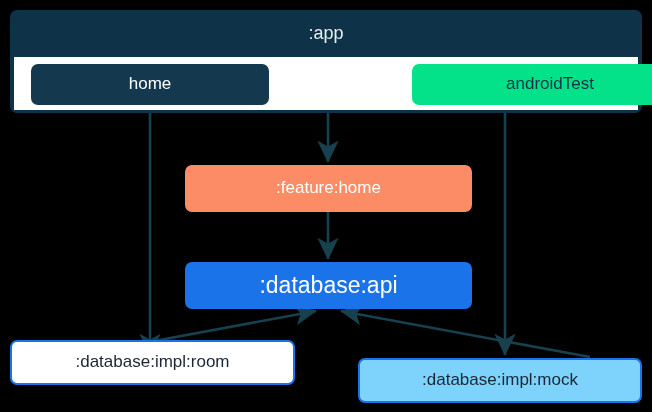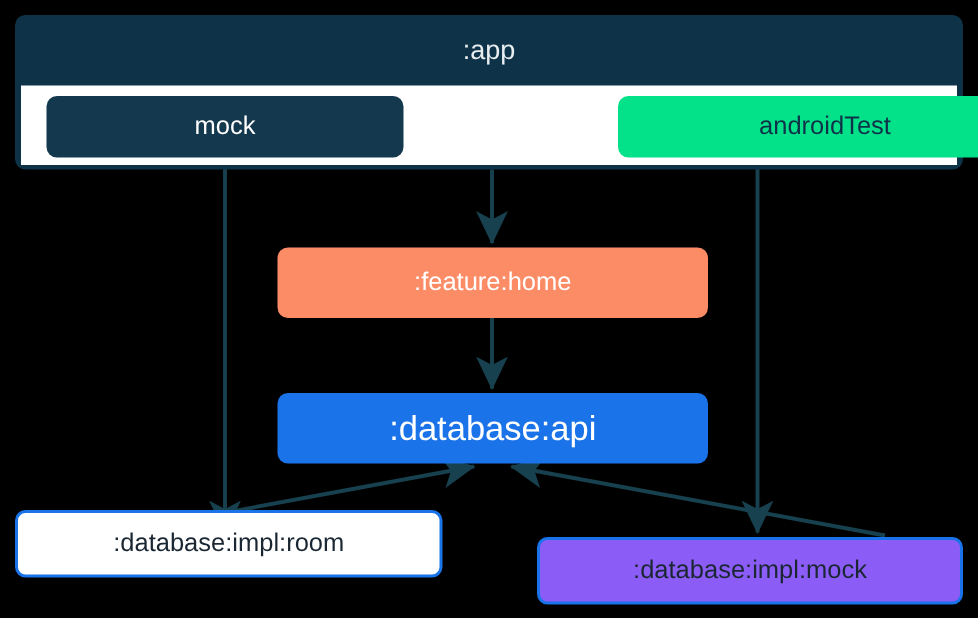--- a/index.html
+++ b/index.html
@@ -122,21 +122,21 @@
     border: 2px solid #1a73e8;
     border-radius: 7px;
     color: #1a2733;
     font-size: 17px;
   }
   #node-database-impl-mock {
     left: 358px;
     top: 358px;
     width: 284px;
     height: 45px;
-    background: #8b5cf6;
+    background: #7dd3fc;
     border: 2px solid #1a73e8;
     border-radius: 7px;
     color: #1a2733;
     font-size: 17px;
   }
 </style>
 </head>
 <body>
 
 <div id="canvas">
@@ -160,21 +160,21 @@
 
     <line x1="590" y1="357" x2="341" y2="311" stroke="#17414f" stroke-width="2.6" marker-end="url(#arrowhead)"></line>
   </svg>
 
   <div class="node" id="app-container">
     <div id="app-title">:app</div>
     <div id="app-inner"></div>
   </div>
 
   <div class="node" id="node-main">
-    <span>mock</span>
+    <span>home</span>
   </div>
 
   <div class="node" id="node-androidtest">
     <span>androidTest</span>
   </div>
 
   <div class="node" id="node-feature-home">
     <span>:feature:home</span>
   </div>
 

